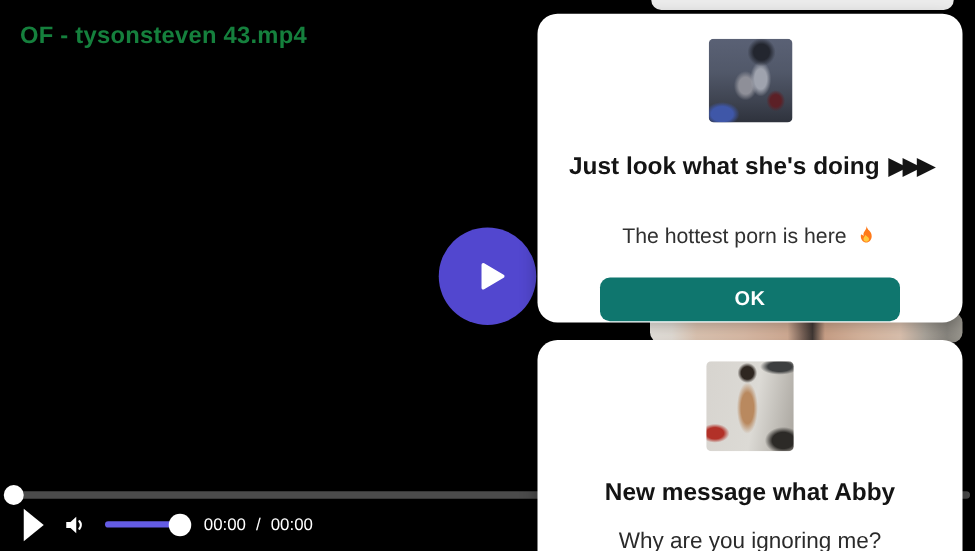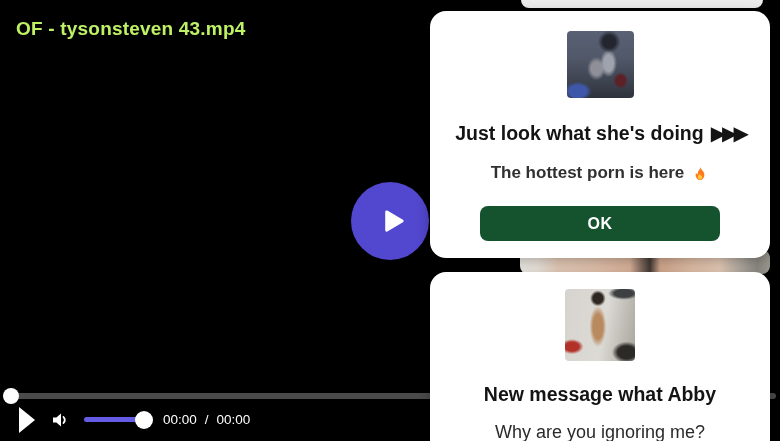--- a/index.html
+++ b/index.html
@@ -2,21 +2,21 @@
 <html><head>
 <meta charset="utf-8">
 <style>
   html,body{margin:0;padding:0;background:#000;}
   .stage{
     position:relative;width:780px;height:441px;background:#000;overflow:hidden;
     font-family:"Liberation Sans","DejaVu Sans",sans-serif;
   }
   
   .video-title{
-    position:absolute;left:16px;top:18px;color:#bef264;font-size:19px;font-weight:700;
+    position:absolute;left:16px;top:18px;color:#15803d;font-size:19px;font-weight:700;
     letter-spacing:.2px;
   }
   .big-play{
     position:absolute;left:351px;top:182px;width:78px;height:78px;border-radius:50%;
     background:#5247cf;border:none;display:flex;align-items:center;justify-content:center;
     cursor:pointer;z-index:1;padding:0;
   }
   .big-play svg{display:block;margin-left:5px;}
   .controls{position:absolute;left:0;top:0;width:100%;height:100%;z-index:1;}
   .progress-track{
@@ -76,26 +76,26 @@
       radial-gradient(ellipse 30% 12% at 84% 6%, #3d3f40 0 45%, rgba(0,0,0,0) 75%),
       linear-gradient(100deg,#d7d4cf 0%,#dcdad5 55%,#a8a49d 100%);
   }
   .popup-title{
     margin-top:24px;font-size:19.5px;font-weight:700;color:#141414;line-height:22px;
     display:flex;align-items:center;white-space:nowrap;
   }
   .popup-msg .popup-title{margin-top:22px;}
   .arrows{font-size:20px;letter-spacing:-4px;margin-left:7px;}
   .popup-sub{
-    margin-top:19px;font-size:17px;color:#303030;display:flex;align-items:flex-end;white-space:nowrap;font-weight:bold;
+    margin-top:35px;font-size:17px;color:#303030;display:flex;align-items:flex-start;white-space:nowrap;
   }
   .fire{margin-left:7px;display:inline-flex;}
   .popup-text{margin-top:17px;font-size:18px;color:#2a2a2a;}
   .ok-btn{
-    margin-top:23px;width:240px;height:35px;border:none;border-radius:8px;background:#14532d;
+    margin-top:23px;width:240px;height:35px;border:none;border-radius:8px;background:#0f766e;
     color:#fff;font-size:16px;font-weight:700;letter-spacing:.4px;cursor:pointer;
     font-family:"Liberation Sans","DejaVu Sans",sans-serif;
   }
 </style>
 </head>
 <body>
 
 <div class="stage">
 
   <div class="video-title">OF - tysonsteven 43.mp4</div>

